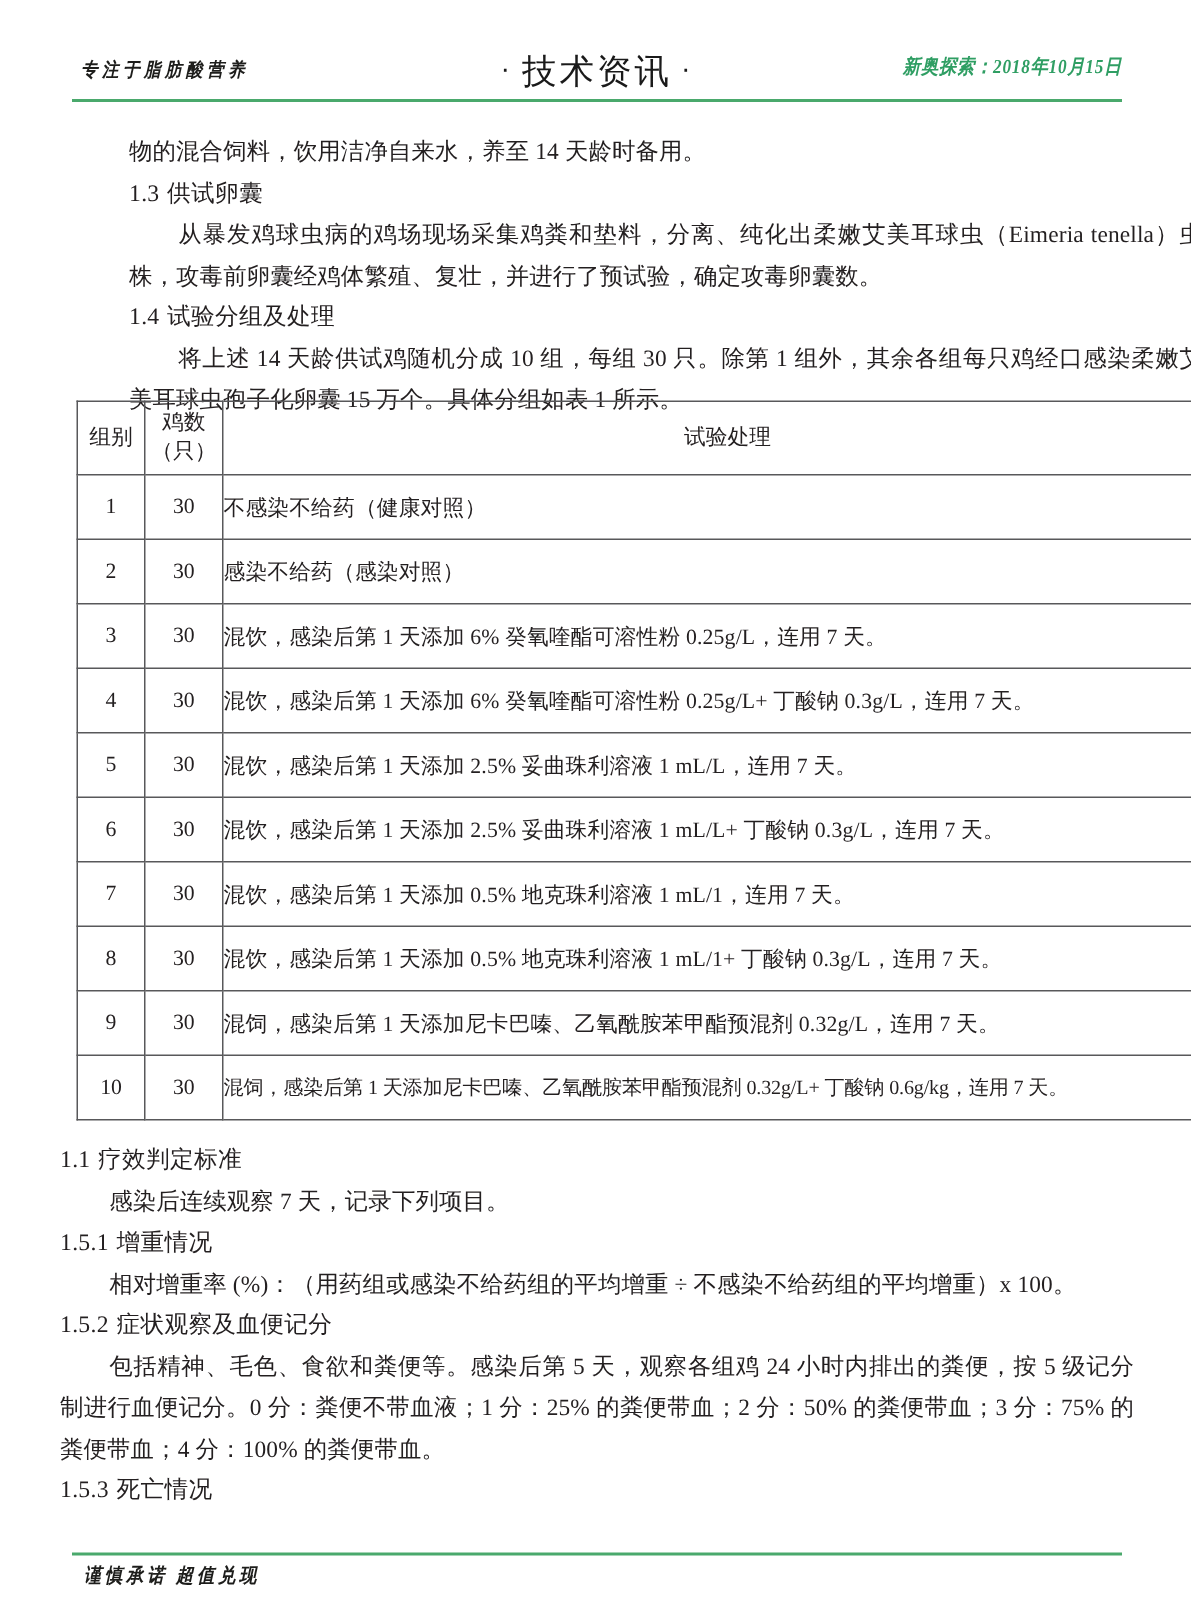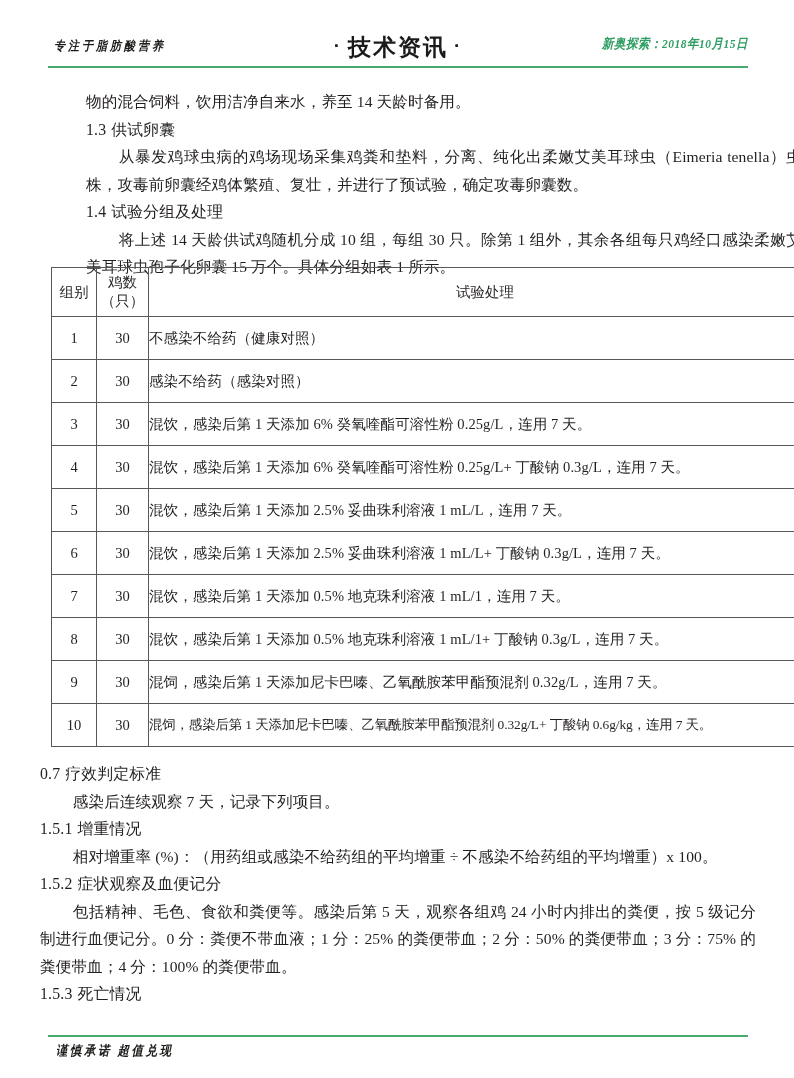--- a/index.html
+++ b/index.html
@@ -47,21 +47,21 @@
     white-space: nowrap;
   }
   .hdr-center {
     position: absolute;
     left: 0;
     top: -2px;
     width: 700px;
     text-align: center;
     font-family: "Liberation Sans", "DejaVu Sans", sans-serif;
     font-size: 23px;
-    font-weight: bold;
+    font-weight: normal;
     color: #1a1a1a;
     letter-spacing: 2px;
     white-space: nowrap;
   }
   .hdr-center .dot {
     font-size: 19px;
     vertical-align: 3px;
     padding: 0 6px;
   }
   .hdr-right {
@@ -289,21 +289,21 @@
           <td class="td-idx">10</td>
           <td class="td-num">30</td>
           <td class="td-txt tight">混饲，感染后第 1 天添加尼卡巴嗪、乙氧酰胺苯甲酯预混剂 0.32g/L+ 丁酸钠 0.6g/kg，连用 7 天。</td>
         </tr>
       </tbody>
     </table>
   </div>
 
   <div class="lower-wrap">
 
-    <p class="heading"><span class="num">0.7</span><span>疗效判定标准</span></p>
+    <p class="heading"><span class="num">1.1</span><span>疗效判定标准</span></p>
     <p class="para indent">感染后连续观察 7 天，记录下列项目。</p>
 
     <p class="heading"><span class="num">1.5.1</span><span>增重情况</span></p>
     <p class="para indent">相对增重率 (%)：（用药组或感染不给药组的平均增重 ÷ 不感染不给药组的平均增重）x 100。</p>
 
     <p class="heading"><span class="num">1.5.2</span><span>症状观察及血便记分</span></p>
     <p class="para indent">包括精神、毛色、食欲和粪便等。感染后第 5 天，观察各组鸡 24 小时内排出的粪便，按 5 级记分制进行血便记分。0 分：粪便不带血液；1 分：25% 的粪便带血；2 分：50% 的粪便带血；3 分：75% 的粪便带血；4 分：100% 的粪便带血。</p>
 
     <p class="heading"><span class="num">1.5.3</span><span>死亡情况</span></p>
   </div>

